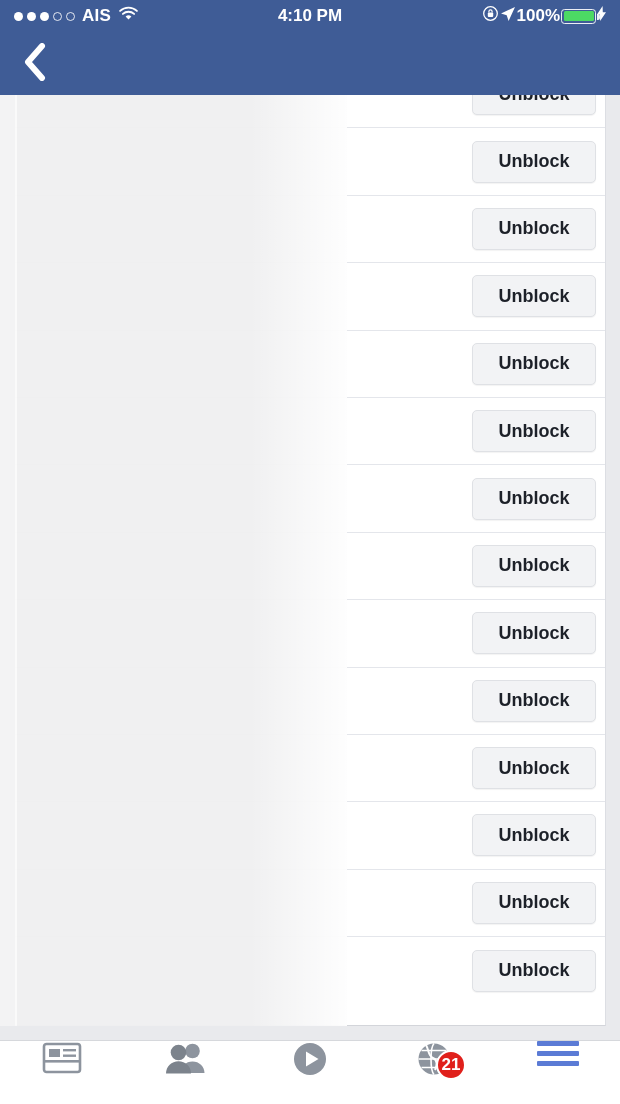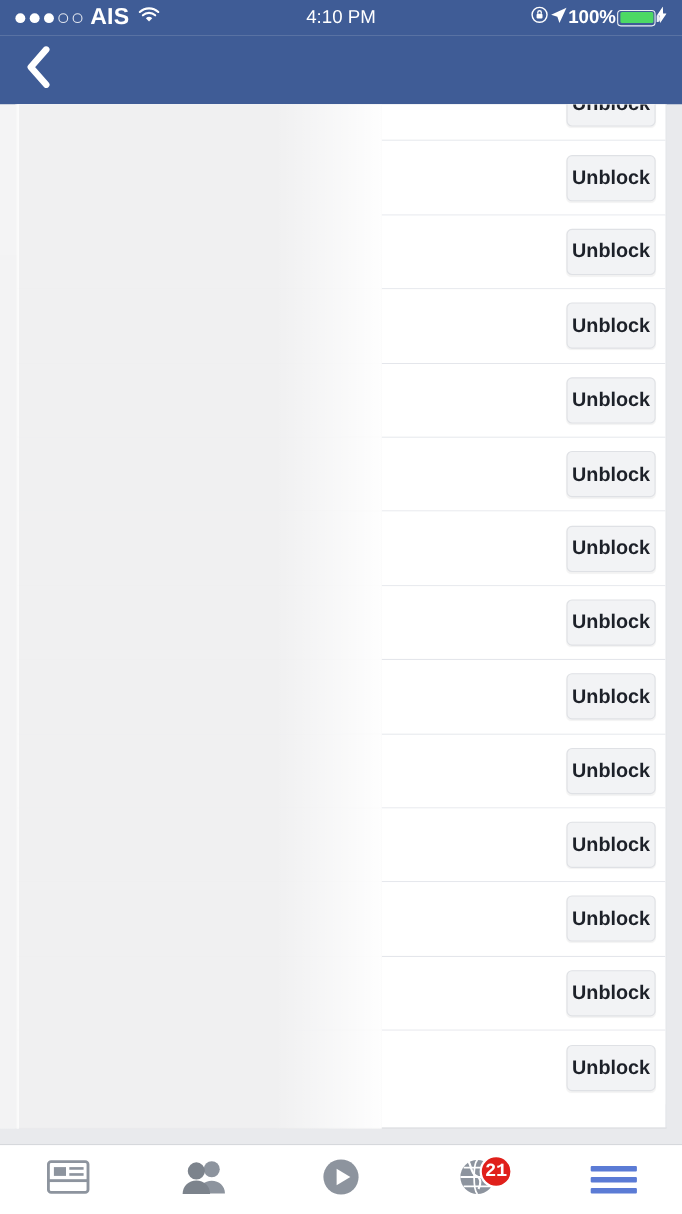--- a/index.html
+++ b/index.html
@@ -16,25 +16,25 @@
   .statusbar{
     height:32px; background:#3f5c96; color:#fff;
     display:flex; align-items:center; flex:0 0 32px;
     padding:0 14px; font-size:17px; font-weight:600;
     position:relative;
   }
   .sb-left{ display:flex; align-items:center; gap:7px; }
   .dots{ display:flex; align-items:center; gap:4px; }
   .dot{ width:9px; height:9px; border-radius:50%; background:#fff; }
   .dot.empty{ background:transparent; border:1.4px solid #fff; opacity:.85; }
-  .carrier{ font-size:21px; letter-spacing:.2px; }
+  .carrier{ font-size:17px; letter-spacing:.2px; }
   .wifi{ display:block; }
   .sb-center{
     position:absolute; left:0; right:0; text-align:center;
-    font-size:17px; font-weight:400; pointer-events:none;
+    font-size:17px; font-weight:700; pointer-events:none;
   }
   .sb-right{ margin-left:auto; display:flex; align-items:center; gap:1px; z-index:2; }
   .battery{
     width:35px; height:15px; border:1.5px solid rgba(255,255,255,.9);
     border-radius:3.5px; padding:1.5px; position:relative;
   }
   .battery::after{
     content:""; position:absolute; right:-4.5px; top:4px;
     width:2.5px; height:6px; background:rgba(255,255,255,.9);
     border-radius:0 2px 2px 0;
@@ -70,21 +70,21 @@
   .row{
     height:67.4px; display:flex; align-items:center;
     border-bottom:1px solid #e4e6eb; position:relative; background:#fff;
   }
   .row:last-child{ border-bottom:none; }
   .row-name{
     flex:1 1 auto; padding-left:18px; color:#1d2129; font-size:19px;
     filter:blur(7px); opacity:.30; white-space:nowrap; overflow:hidden;
   }
   .unblock-btn{
-    flex:0 0 auto; width:81px; height:42px; margin-right:9px;
+    flex:0 0 auto; width:124px; height:42px; margin-right:9px;
     background:#f2f3f5; border:1px solid #dfe1e5; border-radius:5px;
     color:#1d2129; font-size:18px; font-weight:bold;
     font-family:"Liberation Sans", sans-serif;
     display:flex; align-items:center; justify-content:center;
     cursor:pointer; box-shadow:0 1px 1px rgba(0,0,0,.05);
   }
   
   .blur-veil{
     position:absolute; left:0; top:0; width:347px; bottom:14px;
     pointer-events:none;
@@ -95,22 +95,22 @@
   }
   .veil-line{ position:absolute; left:15px; top:0; bottom:0; width:1.5px; background:#fafafa; }
 
   
   .tabbar{
     flex:0 0 64px; height:64px; background:#fff;
     border-top:1px solid #d6d8dc;
     display:flex; align-items:center;
   }
   .tab{
-    flex:1 1 0; display:flex; align-items:center; justify-content:center;
-    height:100%; cursor:pointer; position:relative;font-family:Liberation Mono, monospace;
+    flex:1 1 0; display:flex; justify-content:center;
+    height:100%; cursor:pointer; position:relative;
   }
   .badge{
     position:absolute; background:#e0201b; color:#fff;
     border-radius:50%; min-width:30px; height:30px;
     display:flex; align-items:center; justify-content:center;
     font-size:17px; font-weight:bold; left:50%; margin-left:2px; top:9px;
     border:2px solid #fff;
   }
   .hamburger{ display:flex; flex-direction:column; gap:5px; }
   .hamburger span{ display:block; width:42px; height:5px; background:#5b7bd5; border-radius:1px; }

